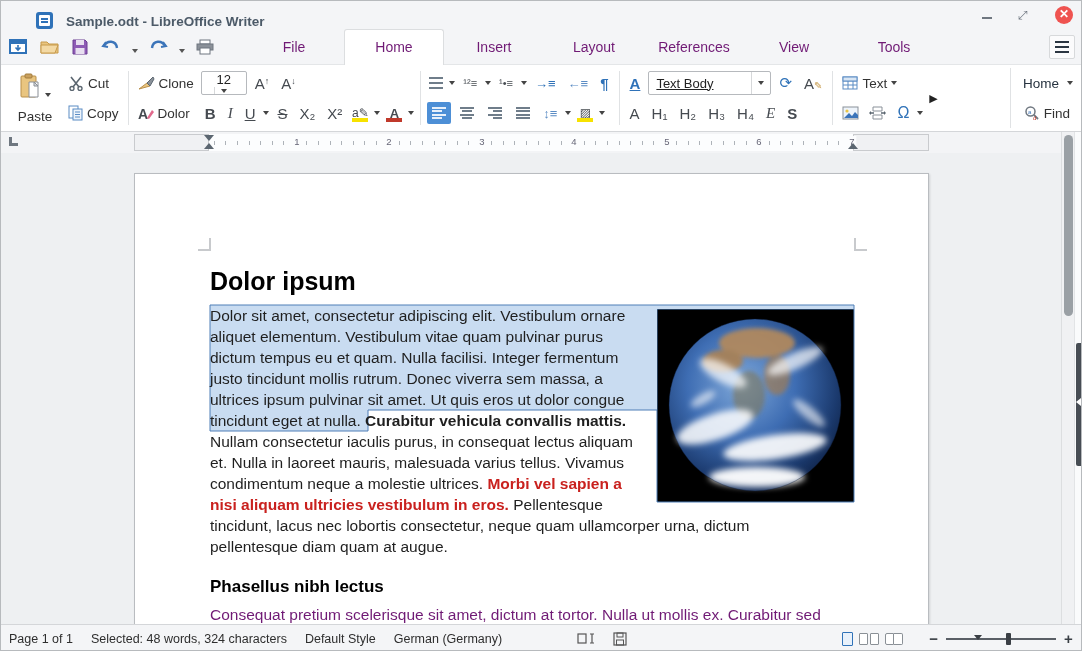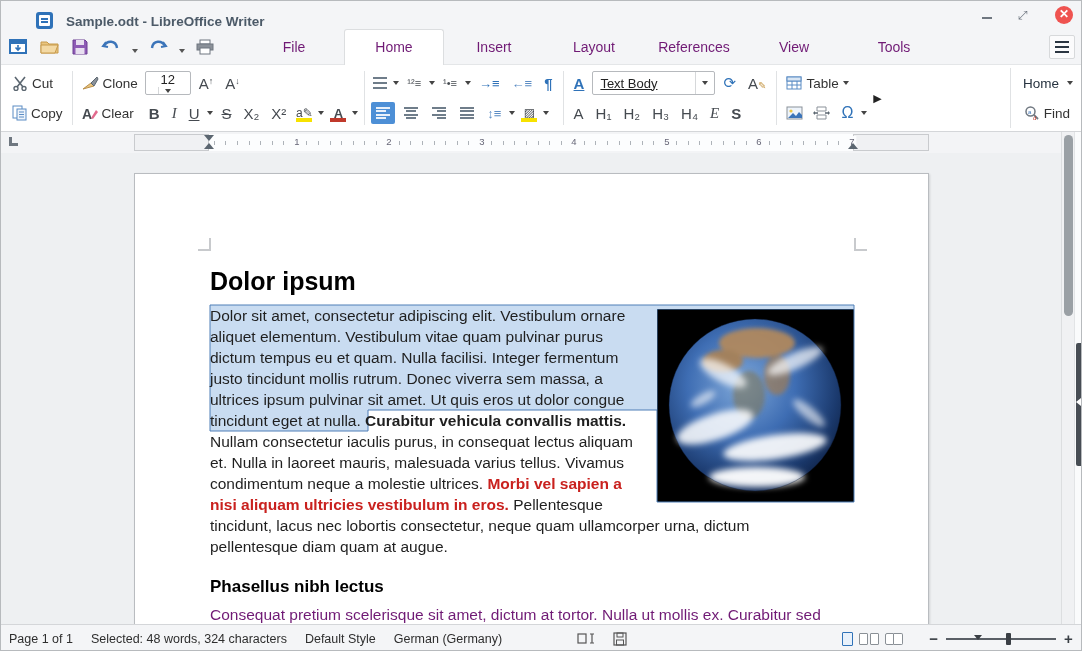--- a/index.html
+++ b/index.html
@@ -203,20 +203,36 @@
     </div>
     <div class="hamburger">
       <i></i>
         <i></i>
         <i></i>
     </div>
   </div>
 
   <div id="toolbar">
 
+    <div class="tgroup paste-group">
+      <div class="trow" style="height:34px;">
+        <div class="tbtn">
+          <svg width="22" height="26" viewBox="0 0 22 26">
+            <rect x="2" y="3" width="15" height="21" rx="1" fill="#e9c580" stroke="#b98f4a"></rect>
+            <rect x="6" y="1" width="7" height="4" rx="1" fill="#c9a05e" stroke="#a37c3c"></rect>
+            <path d="M10 9 h9 v15 h-9 z" fill="#fff" stroke="#8a8f96"></path>
+            <path d="M15 9 l4 4 h-4 z" fill="#d7dadd" stroke="#8a8f96"></path>
+          </svg>
+          <span class="drop" style="margin-top:18px;"></span>
+        </div>
+      </div>
+      <div class="trow" style="height:22px; justify-content:center;">
+        <span class="paste-label">Paste</span>
+      </div>
+    </div>
 
     <div class="tgroup">
       <div class="trow">
         <div class="tbtn">
           <svg width="16" height="15" viewBox="0 0 16 15">
             <path d="M3 1 L11 11 M13 1 L5 11" stroke="#5b6670" stroke-width="1.6" fill="none"></path>
             <circle cx="4" cy="12.5" r="2" fill="none" stroke="#5b6670" stroke-width="1.4"></circle>
             <circle cx="12" cy="12.5" r="2" fill="none" stroke="#5b6670" stroke-width="1.4"></circle>
           </svg>
           <span>Cut</span>
@@ -245,21 +261,21 @@
           </svg>
           <span>Clone</span>
         </div>
       </div>
       <div class="trow">
         <div class="tbtn">
           <svg width="16" height="15" viewBox="0 0 16 15">
             <text x="0" y="13" font-size="14" font-weight="bold" fill="#454a50" font-family="Liberation Sans, sans-serif">A</text>
             <path d="M9 12 L14 4 L16 6 L11 13 Z" fill="#e26a8d"></path>
           </svg>
-          <span>Clear</span>
+          <span>Dolor</span>
         </div>
       </div>
     </div>
 
     <div class="tgroup">
       <div class="trow">
         <div class="combo" style="width:46px;flex-direction:column;">
           <span class="cval">12</span>
           <span class="cbtn">
               <span class="drop"></span>
@@ -382,21 +398,21 @@
     <div class="tsep"></div>
 
     <div class="tgroup">
       <div class="trow">
         <div class="tbtn">
           <svg width="16" height="14" viewBox="0 0 16 14">
             <rect x="1" y="1" width="14" height="12" fill="#fff" stroke="#5b8cc4"></rect>
             <path d="M1 5 h14 M1 9 h14 M6 1 v12 M11 1 v12" stroke="#5b8cc4" stroke-width="1"></path>
             <rect x="1" y="1" width="14" height="4" fill="#d9e6f4" stroke="#5b8cc4"></rect>
           </svg>
-          <span>Table</span>
+          <span>Text</span>
           <span class="drop"></span>
         </div>
       </div>
       <div class="trow">
         <div class="tbtn">
           <svg width="17" height="14" viewBox="0 0 17 14">
             <rect x="1" y="1" width="15" height="12" fill="#eef4fb" stroke="#8a9199"></rect>
             <circle cx="5" cy="5" r="1.6" fill="#e9c545"></circle>
             <path d="M2 12 L7 7 L10 10 L13 6 L16 9 L16 12 Z" fill="#3b74b9"></path>
           </svg>

